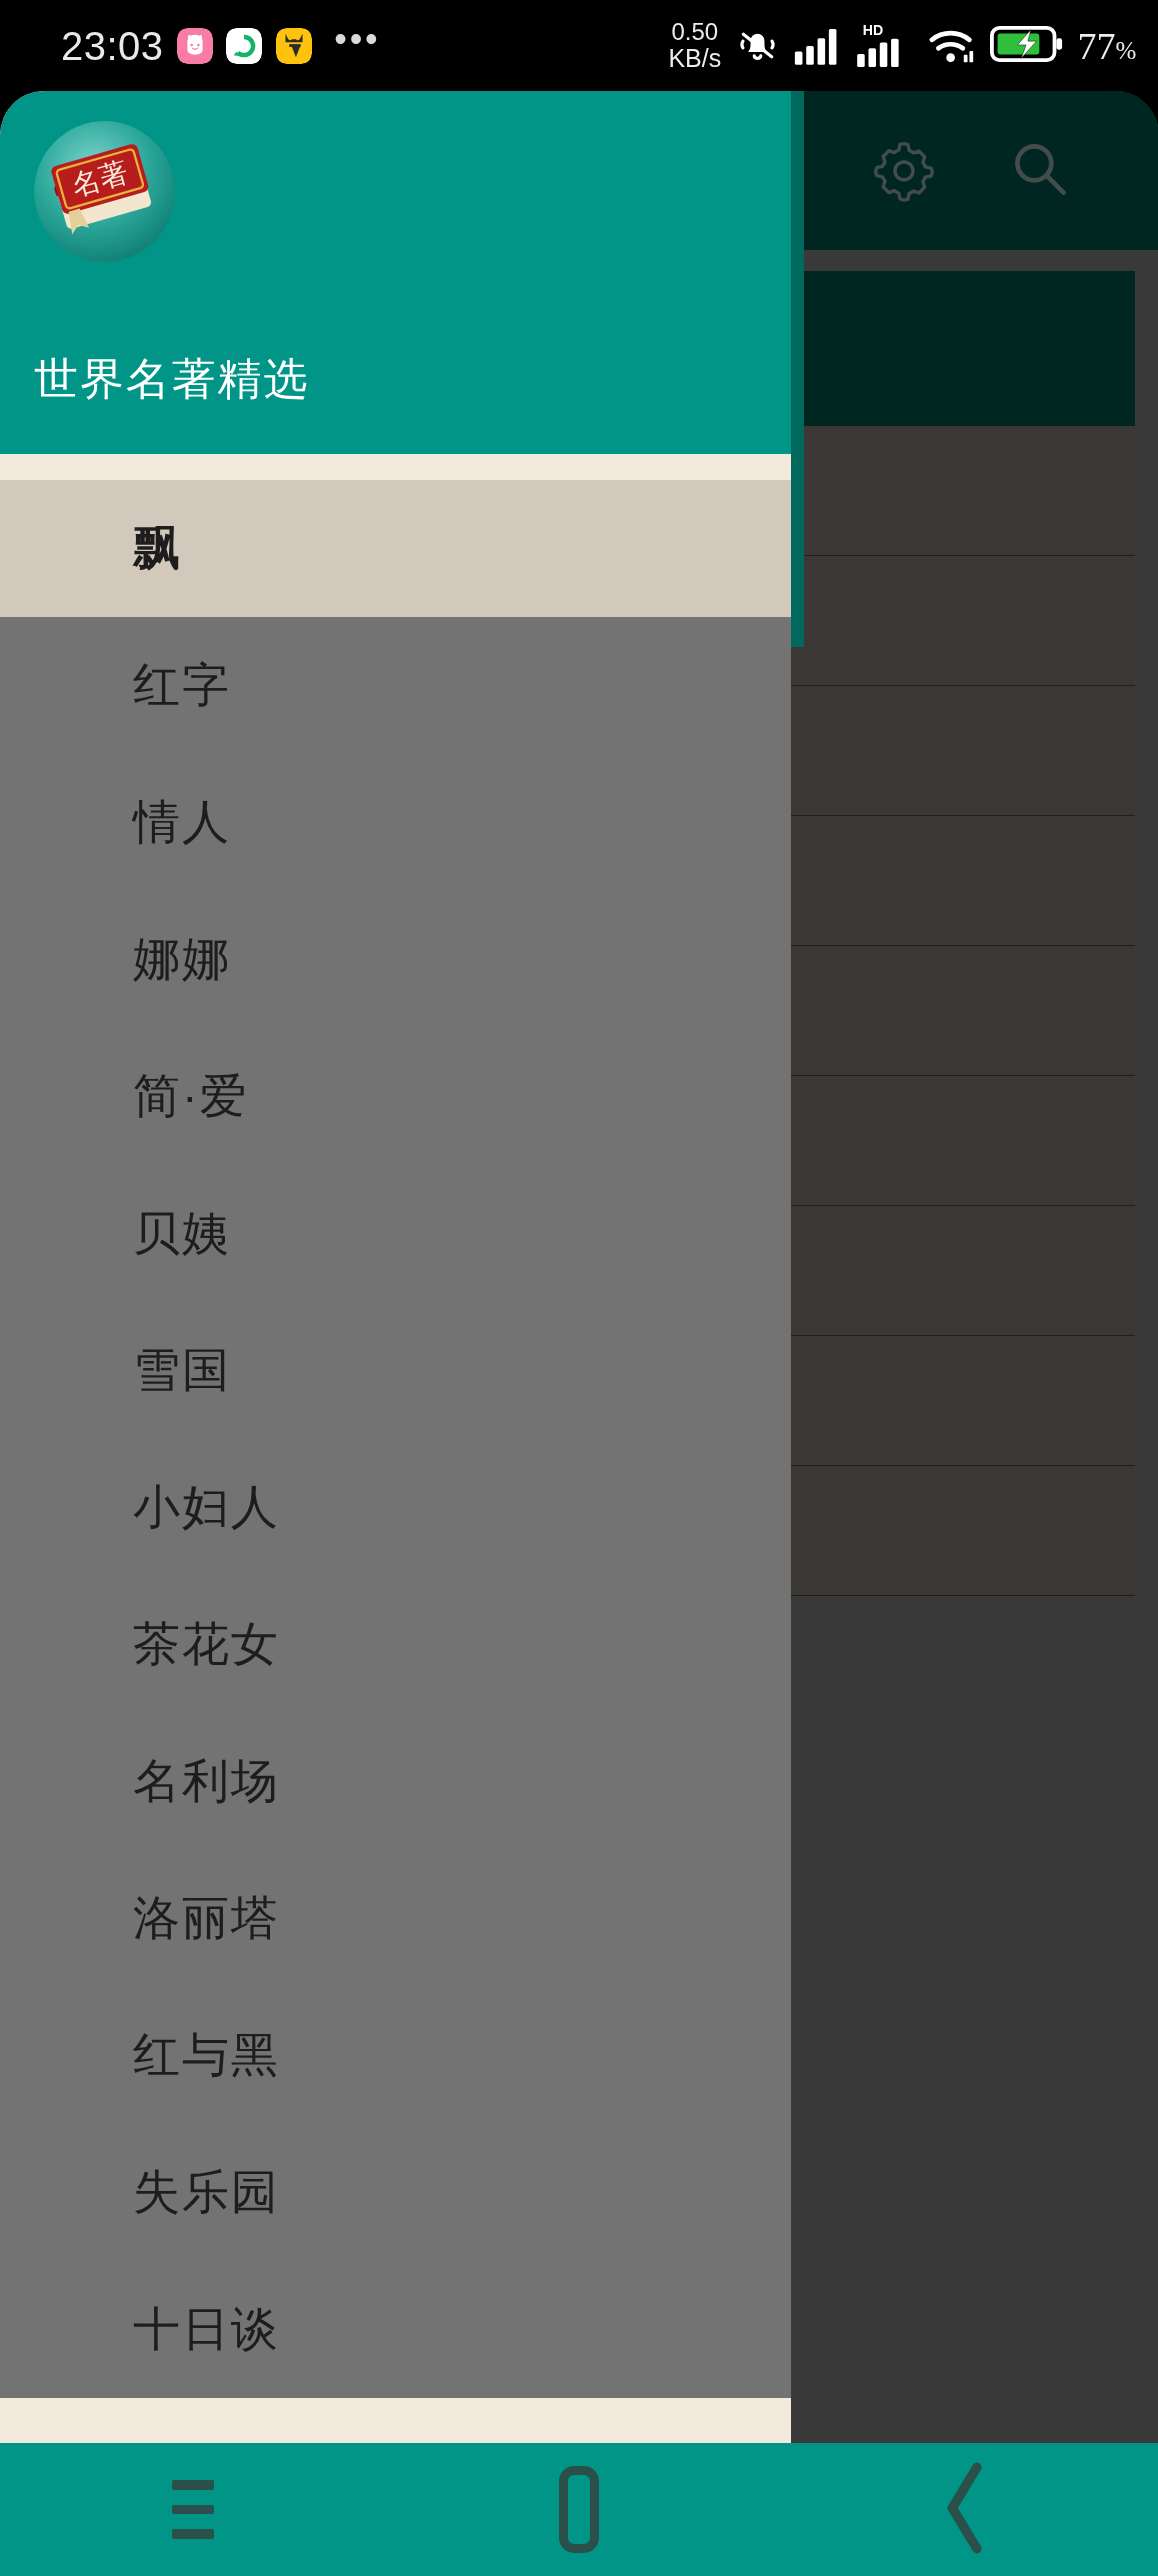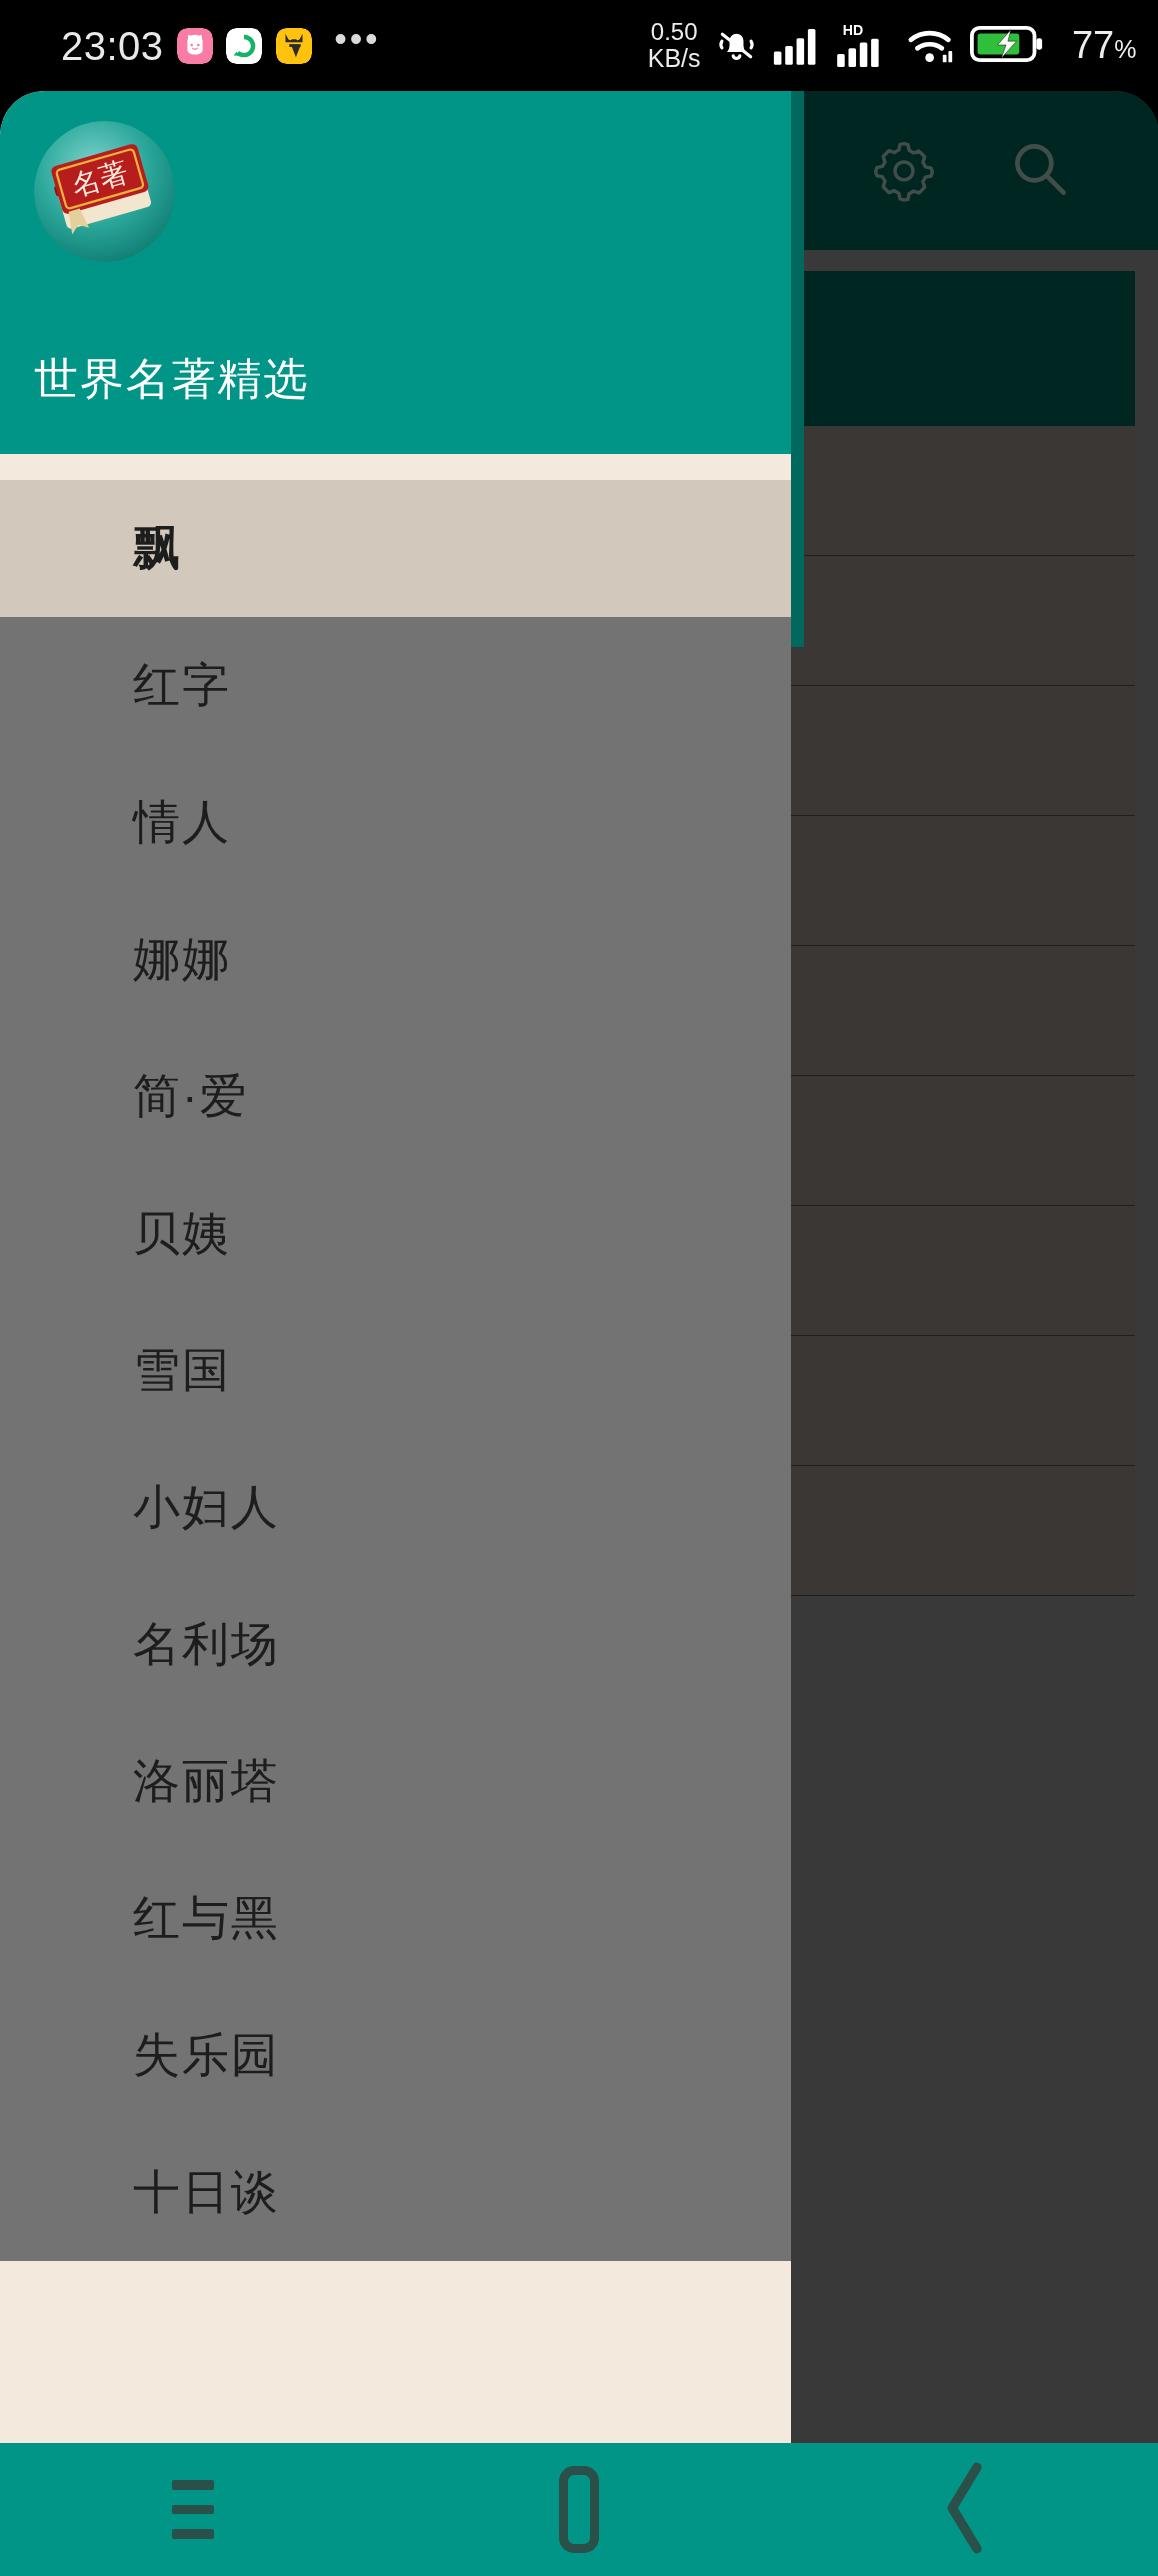--- a/index.html
+++ b/index.html
@@ -70,21 +70,22 @@
     justify-content: center;
     color: #ededed;
     line-height: 1.04;
     font-size: 24px;
     margin-left: 23px;
   }
   .sb-netspeed .unit { font-size: 25px; }
   .sb-batt-pct {
     color: #ededed;
     font-size: 38px;
-    margin-left: 17px;
+    margin-left: 2px;
+    font-family: Liberation Serif, serif;
   }
   .sb-batt-pct .pc { font-size: 25px; }
   .sb-ico { display: block; }
 
   
   .app-window {
     position: absolute;
     left: 0; top: 91px;
     width: 1159px;
     height: 2352px;
@@ -441,20 +442,21 @@
 
     <div class="drawer-list">
       <div class="drawer-item selected">飘</div>
       <div class="drawer-item">红字</div>
       <div class="drawer-item">情人</div>
       <div class="drawer-item">娜娜</div>
       <div class="drawer-item">简·爱</div>
       <div class="drawer-item">贝姨</div>
       <div class="drawer-item">雪国</div>
       <div class="drawer-item">小妇人</div>
+      <div class="drawer-item">茶花女</div>
       <div class="drawer-item">名利场</div>
       <div class="drawer-item">洛丽塔</div>
       <div class="drawer-item">红与黑</div>
       <div class="drawer-item">失乐园</div>
       <div class="drawer-item">十日谈</div>
     </div>
   </div>
 
   <div class="drawer-scroll-edge"></div>
 </div>

